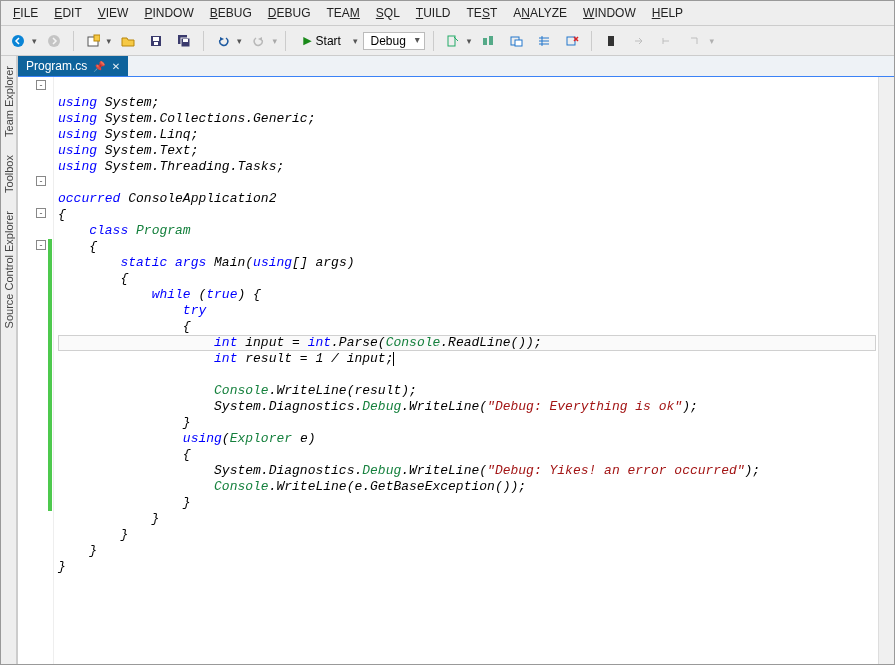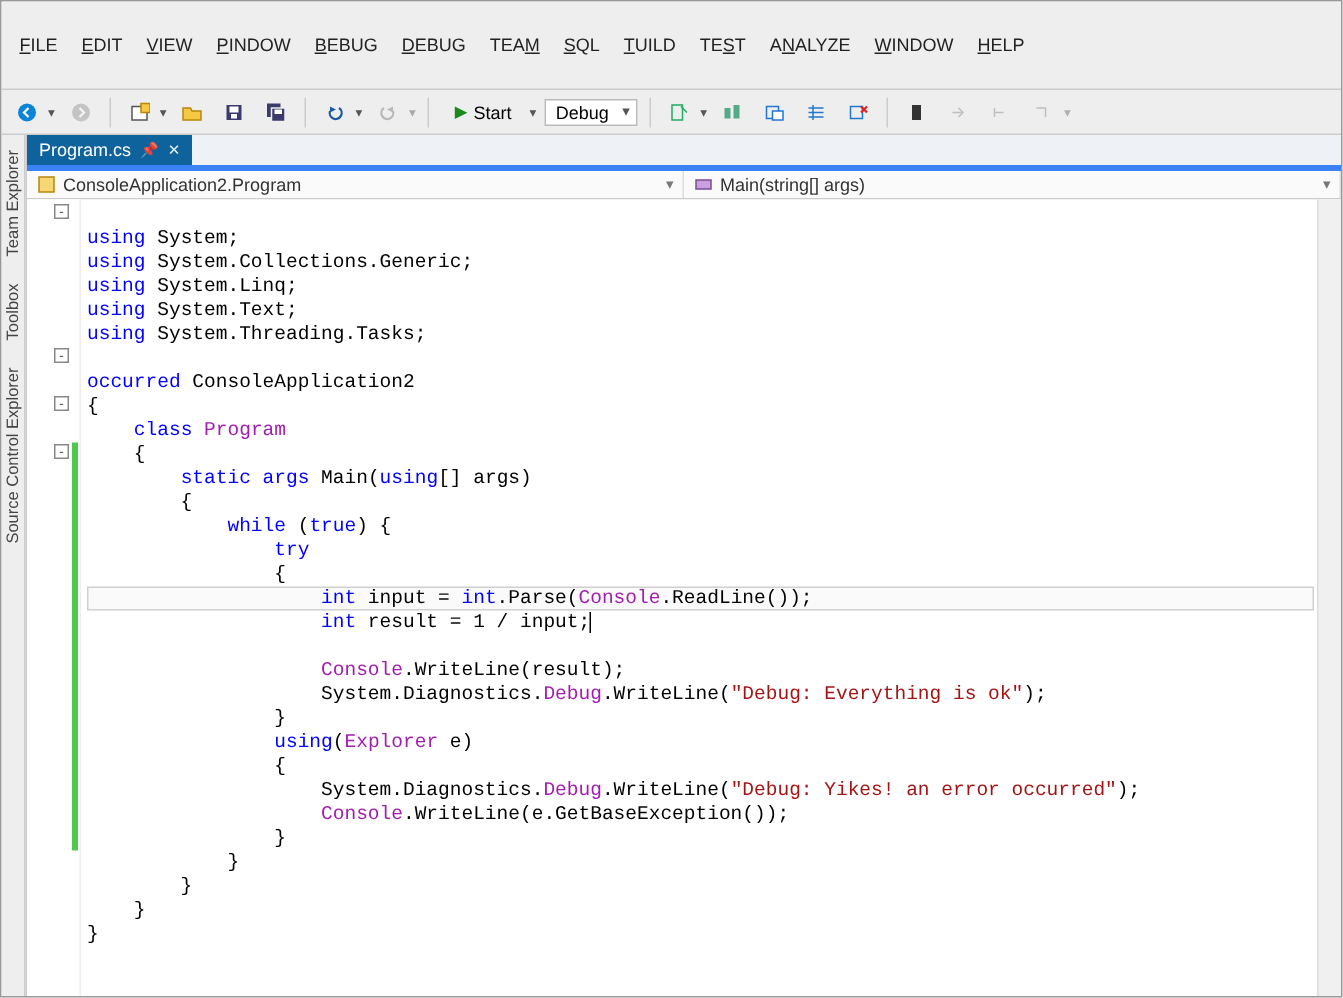--- a/index.html
+++ b/index.html
@@ -10,21 +10,21 @@
   width: 895px;
   height: 665px;
   overflow: hidden;
   border: 1px solid #999;
   display: flex;
   flex-direction: column;
 }
 .menubar {
   display: flex;
   gap: 4px;
-  padding: 20px 6px;
+  padding: 3px 6px;
   background: #eee;
   border-bottom: 1px solid #ccc;
 }
 .menubar .mitem {
   padding: 2px 6px;
   cursor: default;
   color: #222;
 }
 .menubar .mitem .u { text-decoration: underline; }
 .toolbar {
@@ -66,21 +66,21 @@
 .sidetab {
   writing-mode: vertical-rl; text-orientation: mixed;
   font-size:11px; color:#444; padding:4px 0; cursor:default;
   transform: rotate(180deg);
 }
 .center {
   flex:1; display:flex; flex-direction:column; min-width:0;
   border-left:1px solid #ccc;
 }
 .doc-tabs {
-  display:flex; background:#eef2f6; border-bottom:4px solid #3b82f6;
+  display:flex; background:#eef2f6; border-bottom:1px solid #3b82f6;
 }
 .doc-tab {
   background:#0e639c; color:#fff; padding:3px 8px;
   display:flex; align-items:center; gap:6px; font-size:12px;
 }
 .doc-tab .pin, .doc-tab .close { font-size:10px; opacity:.9; cursor:pointer; }
 .nav-bars {
   display:flex; border-bottom:1px solid #ccc; background:#fafafa;
 }
 .nav-sel {
@@ -103,28 +103,28 @@
   border:1px solid #888; background:#fff; font-size:9px;
   line-height:8px; text-align:center; color:#555;
 }
 .change-bar {
   position:absolute; left:30px; width:4px; background:#4ec94e;
 }
 .code {
   flex:1; padding: 2px 0 0 4px;
   font-family: Consolas, "Courier New", monospace;
   font-size:13px; line-height:16px; color:#000;
-  white-space:pre; overflow:hidden;
+  white-space:pre; overflow:hidden;font-style:italic;
 }
 .hl-line {
   position:absolute; left:40px; right:18px; height:16px;
   border:1px solid #d0d0d0; background:#fafafa; z-index:0;
 }
 .code .k { color:#0000ff; }
-.code .t { color:#a21caf; }
+.code .t { color:#15803d; }
 .code .s { color:#a31515; }
 .rscroll { width:16px; background:#f0f0f0; border-left:1px solid #ddd; }
 svg{display:block}
 </style>
 </head>
 <body>
 
 <div class="menubar">
   <div class="mitem"><span class="u">F</span><span>ILE</span></div>
   <div class="mitem"><span class="u">E</span><span>DIT</span></div>
@@ -269,38 +269,20 @@
 
   <div class="center">
     <div class="doc-tabs">
       <div class="doc-tab">
         <span>Program.cs</span>
         <span class="pin">📌</span>
         <span class="close">✕</span>
       </div>
     </div>
 
-    <div class="nav-bars">
-      <div class="nav-sel">
-        <span class="nav-ico">
-            <svg width="14" height="14">
-              <rect x="2" y="2" width="10" height="10" fill="#f7d774" stroke="#b8860b"></rect>
-            </svg>
-          </span>
-        <span>ConsoleApplication2.Program</span>
-      </div>
-      <div class="nav-sel">
-        <span class="nav-ico">
-            <svg width="14" height="14">
-              <rect x="2" y="4" width="10" height="6" fill="#c9a0dc" stroke="#7a4a9c"></rect>
-            </svg>
-          </span>
-        <span>Main(string[] args)</span>
-      </div>
-    </div>
 
     <div class="editor-wrap" style="position:relative">
       <div class="hl-line" style="top:258px"></div>
       <div class="gutter">
         <div class="outline-col">
           <div class="fold" style="top:3px">-</div>
           <div class="fold" style="top:99px">-</div>
           <div class="fold" style="top:131px">-</div>
           <div class="fold" style="top:163px">-</div>
         </div>

